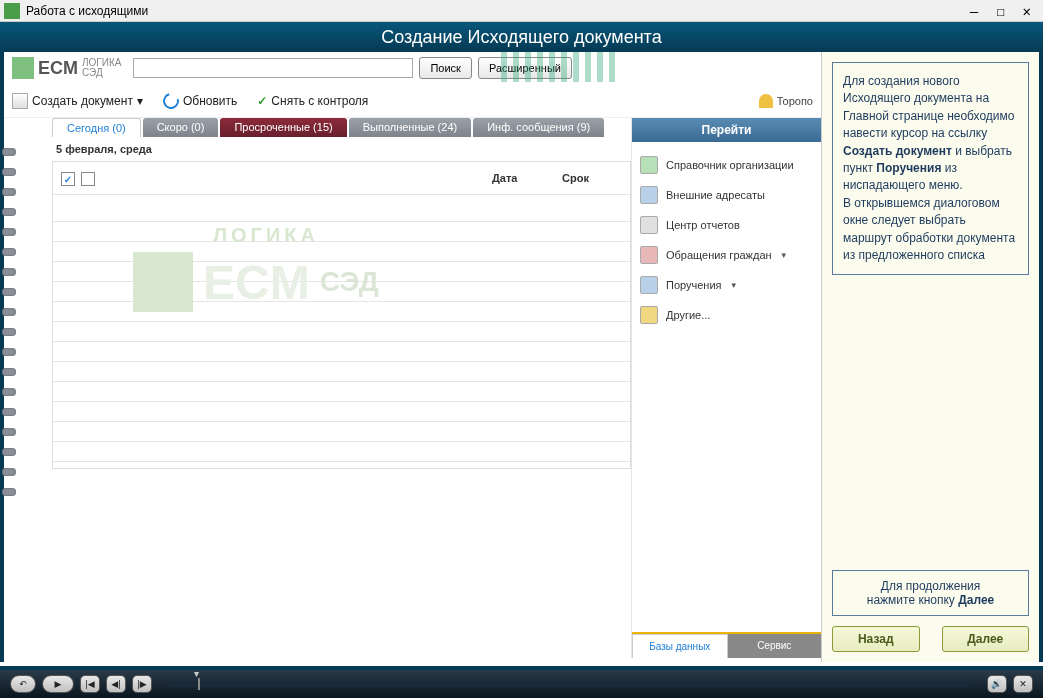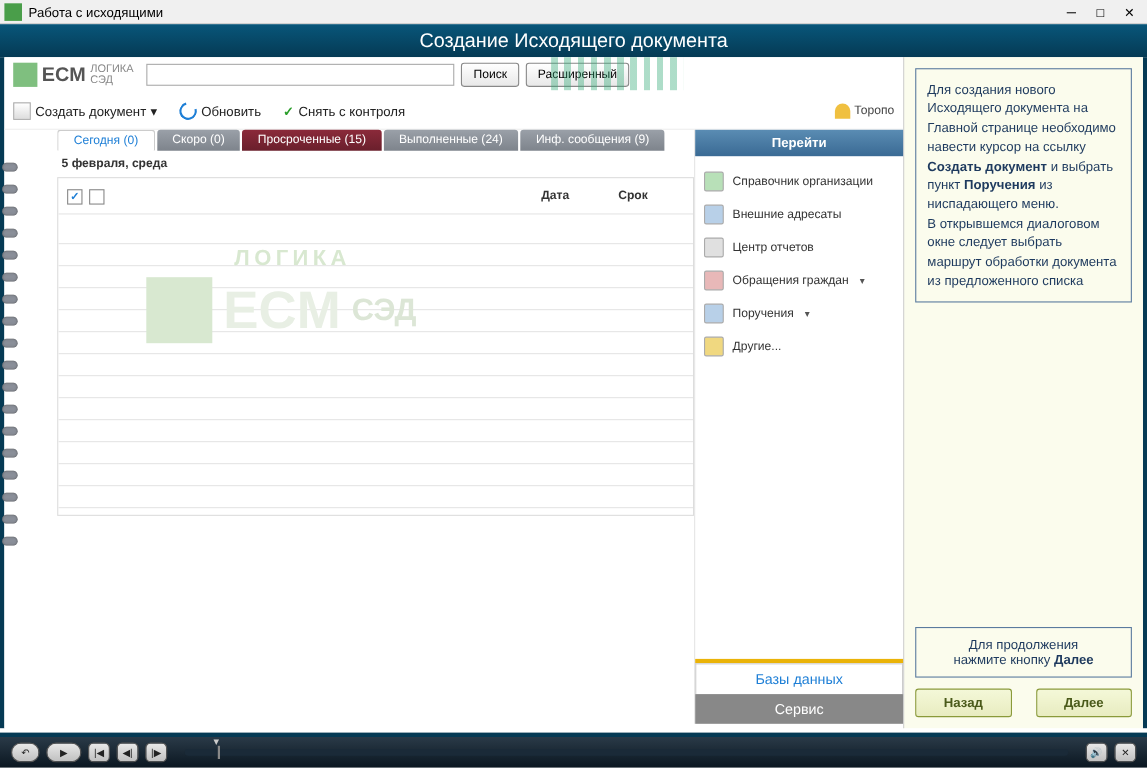--- a/index.html
+++ b/index.html
@@ -78,21 +78,21 @@
 .nav-item { display: flex; align-items: center; gap: 8px; padding: 6px 2px; font-size: 11px; color: #333; cursor: pointer; }
 .nav-item .nav-ico { width: 18px; height: 18px; background: #d8d8d8; border: 1px solid #aaa; border-radius: 2px; }
 .nav-ico.green { background: #b8e0b8; }
 .nav-ico.blue { background: #b8d0e8; }
 .nav-ico.gray { background: #e0e0e0; }
 .nav-ico.orange { background: #f0d0a0; }
 .nav-ico.red { background: #e8b8b8; }
 .nav-ico.folder { background: #f0d880; }
 .caret::after { content:"▾"; font-size:9px; color:#555; margin-left:2px; }
 
-.bottom-tabs { display: flex; border-top: 4px solid #eab308; font-size: 13px; flex-direction: column; }
+.bottom-tabs { display: flex; border-top: 2px solid #eab308; font-size: 10px; }
 .bt { flex: 1; padding: 6px 4px; text-align: center; background: #888; color: #fff; cursor: pointer; }
 .bt.active { background: #fff; color: #1e7fd6; border: 1px solid #ccc; border-bottom: none; }
 
 
 .help-text { border: 1px solid #5a7a9e; padding: 10px; font-size: 12px; color: #1e3a5e; line-height: 1.45; }
 .help-text b { font-weight: bold; }
 .help-footer { margin-top: auto; }
 .continue-box { border: 1px solid #5a7a9e; padding: 8px; font-size: 12px; color: #1e3a5e; text-align: center; margin-bottom: 10px; }
 .help-btns { display: flex; justify-content: space-between; gap: 22px; }
 .help-btn { flex: 1; padding: 5px 0; border: 1px solid #8a9a3a; background: linear-gradient(#f4f8d8,#e8ecc0); color: #4a5a1a; font-size: 12px; font-weight: bold; border-radius: 3px; cursor: pointer; }

